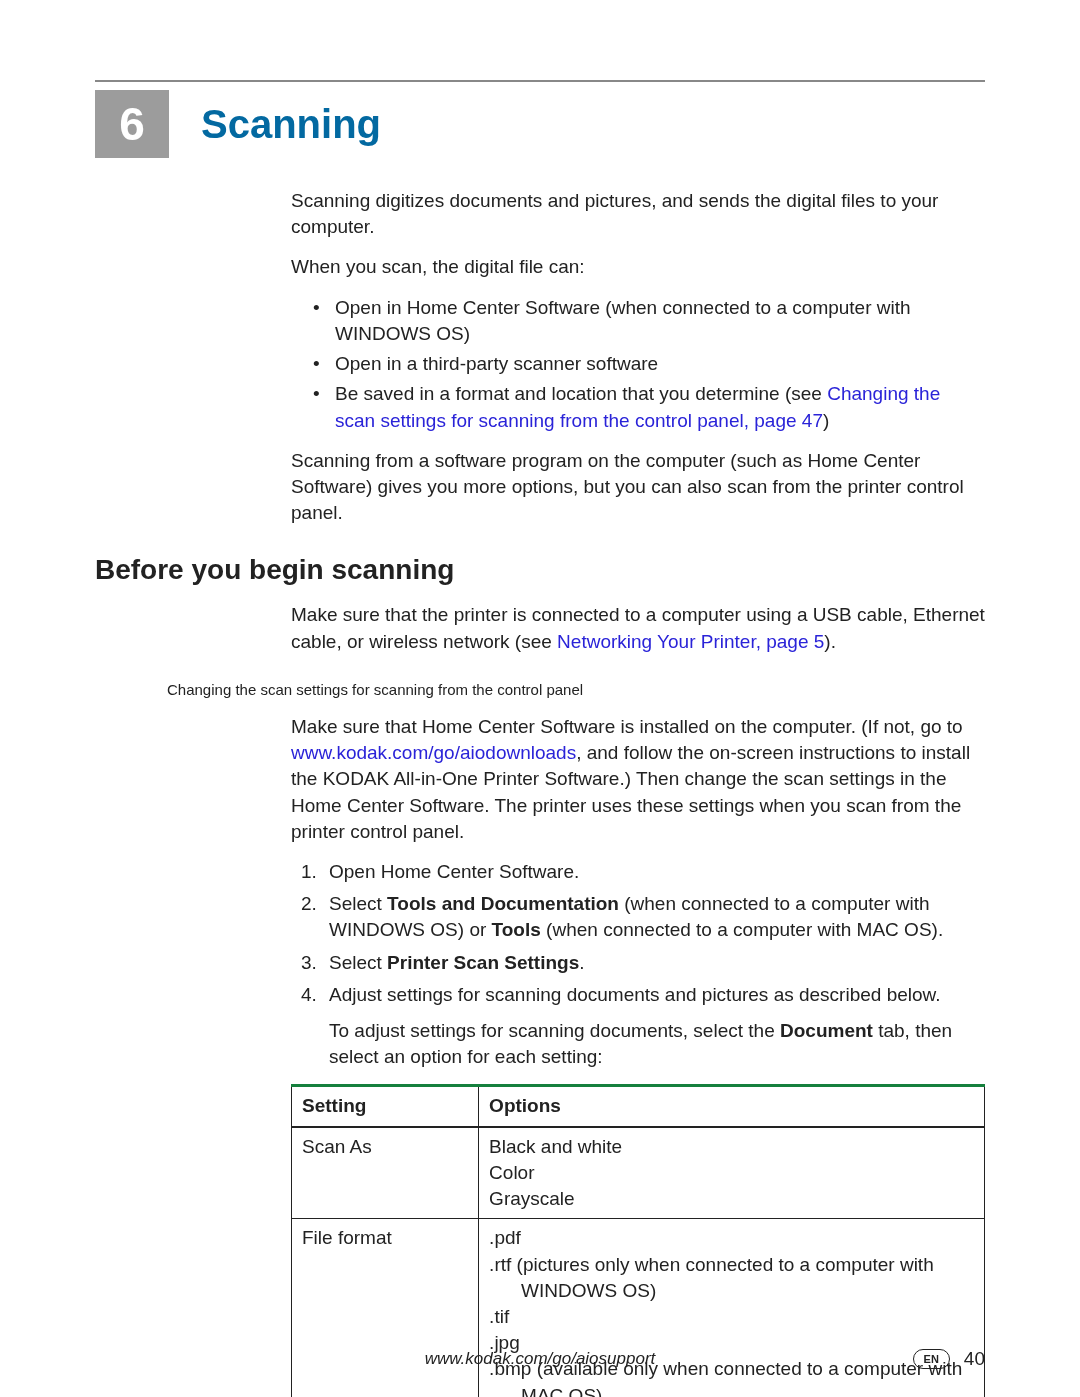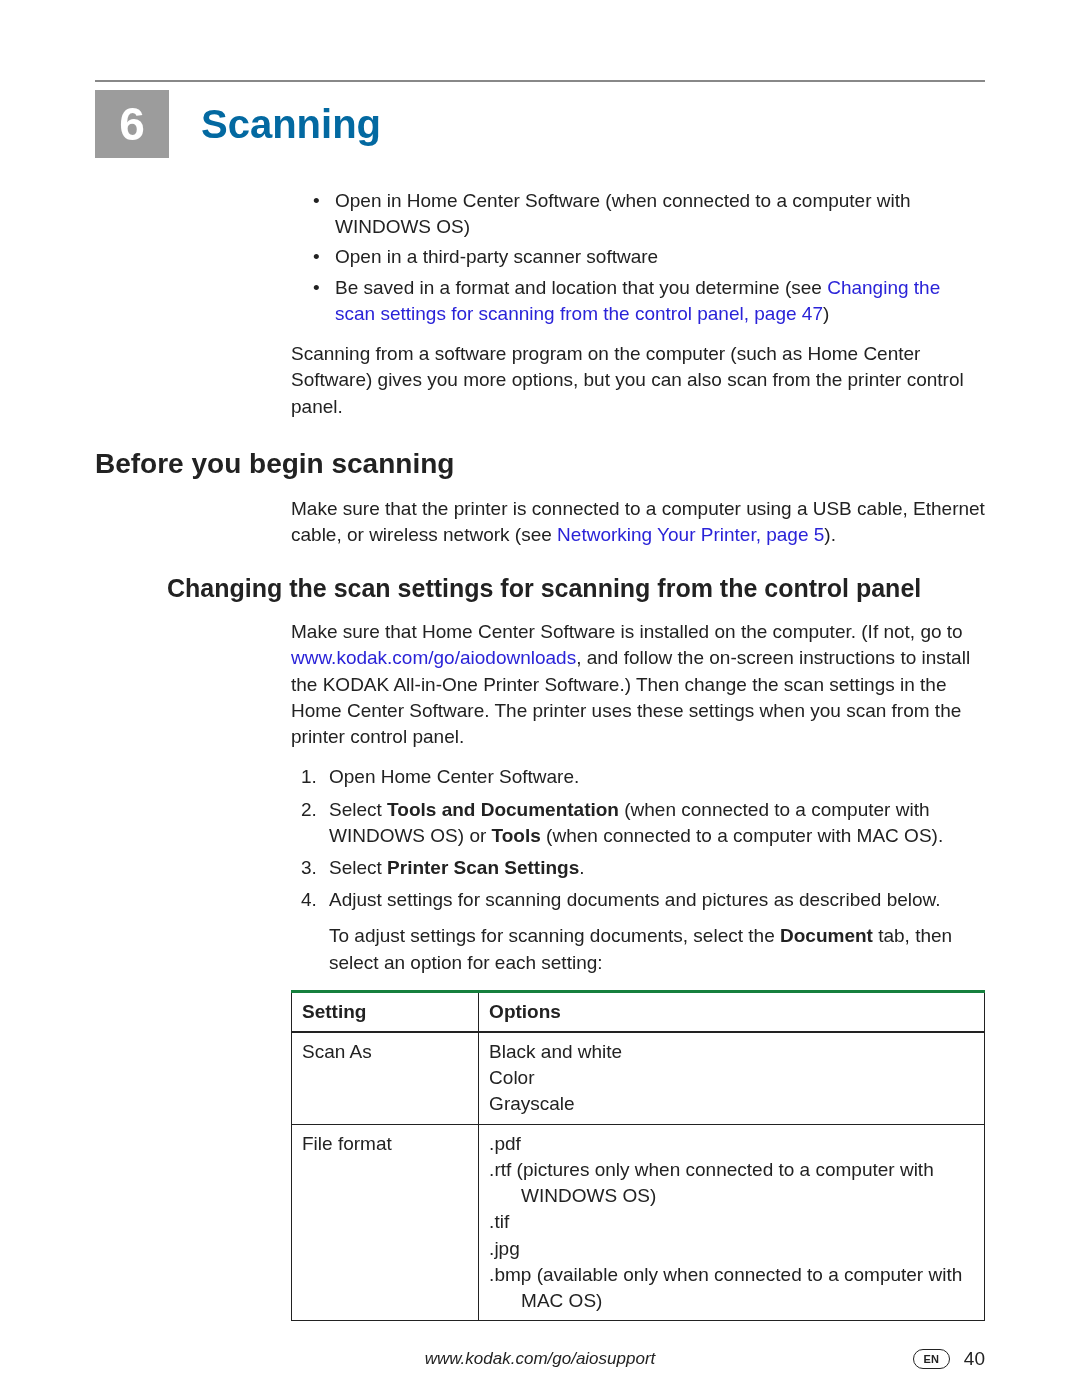--- a/index.html
+++ b/index.html
@@ -77,22 +77,22 @@
   ol.steps li .num {
     position: absolute;
     left: 0;
   }
   .h2 {
     font-size: 28px;
     font-weight: 700;
     margin: 28px 0 16px 0;
   }
   .h3 {
-    font-size: 25px;
-    font-weight: 700;
+    font-size: 15px;
+    font-weight: 400;
     margin: 26px 0 16px 0;
     margin-left: 72px;
   }
   .link { color: #2a23d8; }
   .bold { font-weight: 700; }
   table.settings {
     width: 100%;
     border-collapse: collapse;
     margin-top: 12px;
     font-size: 19px;
@@ -155,20 +155,22 @@
   <hr class="top-rule">
 
   <div class="chapter-header">
     <div class="chapter-box">
       <span>6</span>
     </div>
     <h1 class="chapter-title">Scanning</h1>
   </div>
 
   <div class="body-col">
+    <p>Scanning digitizes documents and pictures, and sends the digital files to your computer.</p>
+    <p>When you scan, the digital file can:</p>
     <ul>
       <li><span>Open in Home Center Software (when connected to a computer with WINDOWS OS)</span></li>
       <li><span>Open in a third-party scanner software</span></li>
       <li>
         <span>Be saved in a format and location that you determine (see </span><span class="link">Changing the scan settings for scanning from the control panel, page 47</span><span>)</span>
       </li>
     </ul>
     <p>Scanning from a software program on the computer (such as Home Center Software) gives you more options, but you can also scan from the printer control panel.</p>
   </div>
 

